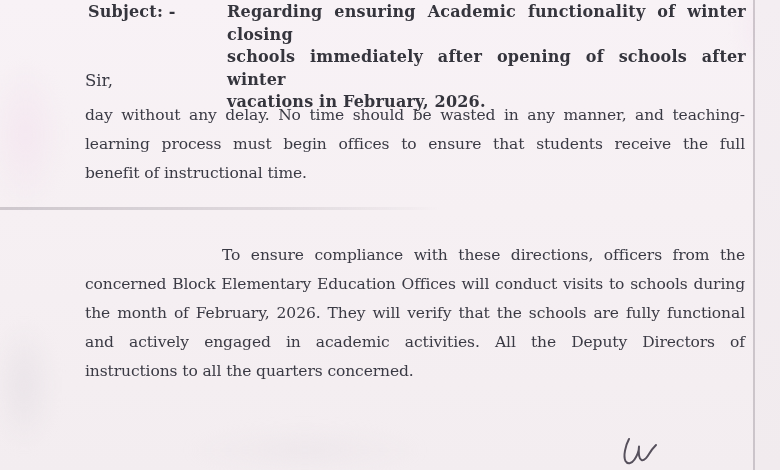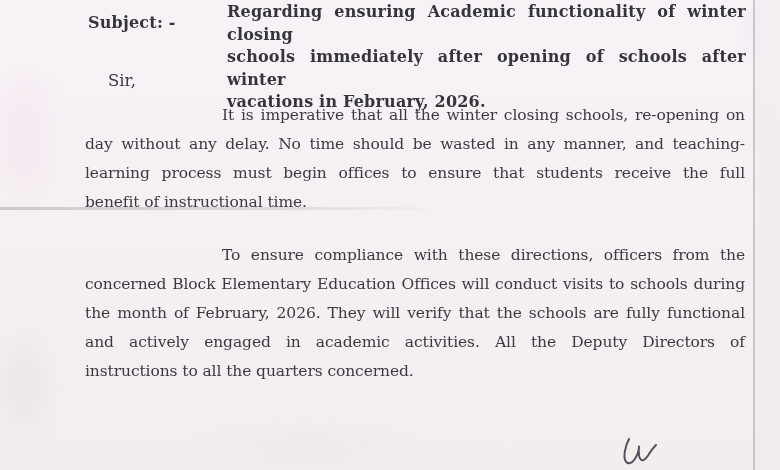--- a/index.html
+++ b/index.html
@@ -36,30 +36,29 @@
   .right-strip{
     position:absolute;left:755px;top:0;width:25px;height:470px;
     background:linear-gradient(180deg,#f4eef2,#f1ebee);pointer-events:none;
   }
 
   
   .subject-label{
     position:absolute;left:88px;top:1px;
     font-size:16px;font-weight:700;line-height:22.5px;letter-spacing:.2px;
     color:#35353d;
-    margin-top:11px;
   }
   .subject-block{
     position:absolute;left:227px;top:1px;width:519px;
     font-size:16px;font-weight:700;color:#35353d;letter-spacing:.2px;
   }
   .subject-block .line{line-height:22.5px;}
   .salutation{
     position:absolute;left:85px;top:70px;
-    font-size:16.5px;line-height:22px;margin-left:23px;
+    font-size:16.5px;line-height:22px;
   }
   .para{
     position:absolute;left:85px;width:660px;
     font-size:15.5px;letter-spacing:-.1px;
   }
   .para.p1{top:101px;}
   .para.p2{top:241px;}
   .para .line{line-height:29px;}
   .line.just{text-align:justify;text-align-last:justify;}
   .line.left{text-align:right;text-align-last:left;}
@@ -88,21 +87,20 @@
 
   <div class="subject-block">
     <div class="line just">Regarding ensuring Academic functionality of winter closing</div>
     <div class="line just">schools immediately after opening of schools after winter</div>
     <div class="line left">vacations in February, 2026.</div>
   </div>
 
   <div class="salutation">Sir,</div>
 
   <div class="para p1">
-    <div class="line just indent">It is imperative that all the winter closing schools, re-opening on</div>
     <div class="line just">day without any delay. No time should be wasted in any manner, and teaching-</div>
     <div class="line just">learning process must begin offices to ensure that students receive the full</div>
     <div class="line left">benefit of instructional time.</div>
   </div>
 
   <div class="para p2">
     <div class="line just indent">To ensure compliance with these directions, officers from the</div>
     <div class="line just">concerned Block Elementary Education Offices will conduct visits to schools during</div>
     <div class="line just">the month of February, 2026. They will verify that the schools are fully functional</div>
     <div class="line just">and actively engaged in academic activities. All the Deputy Directors of</div>

